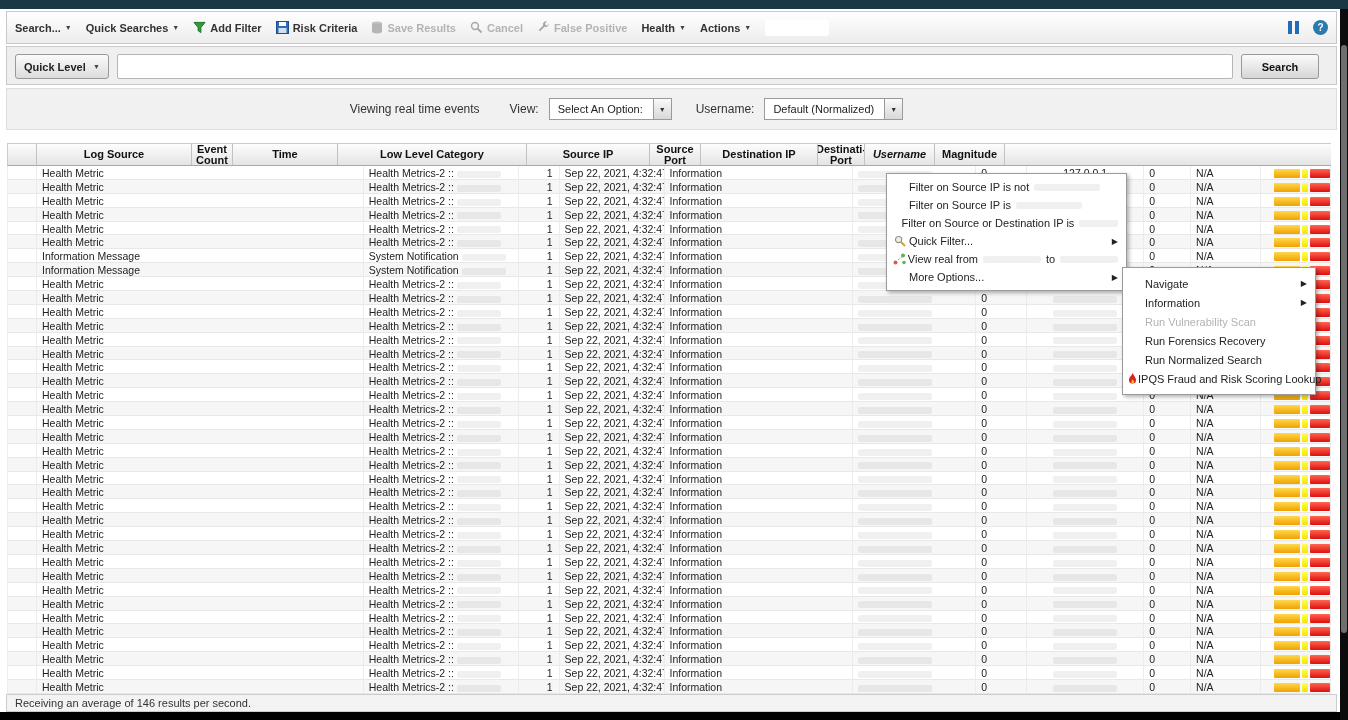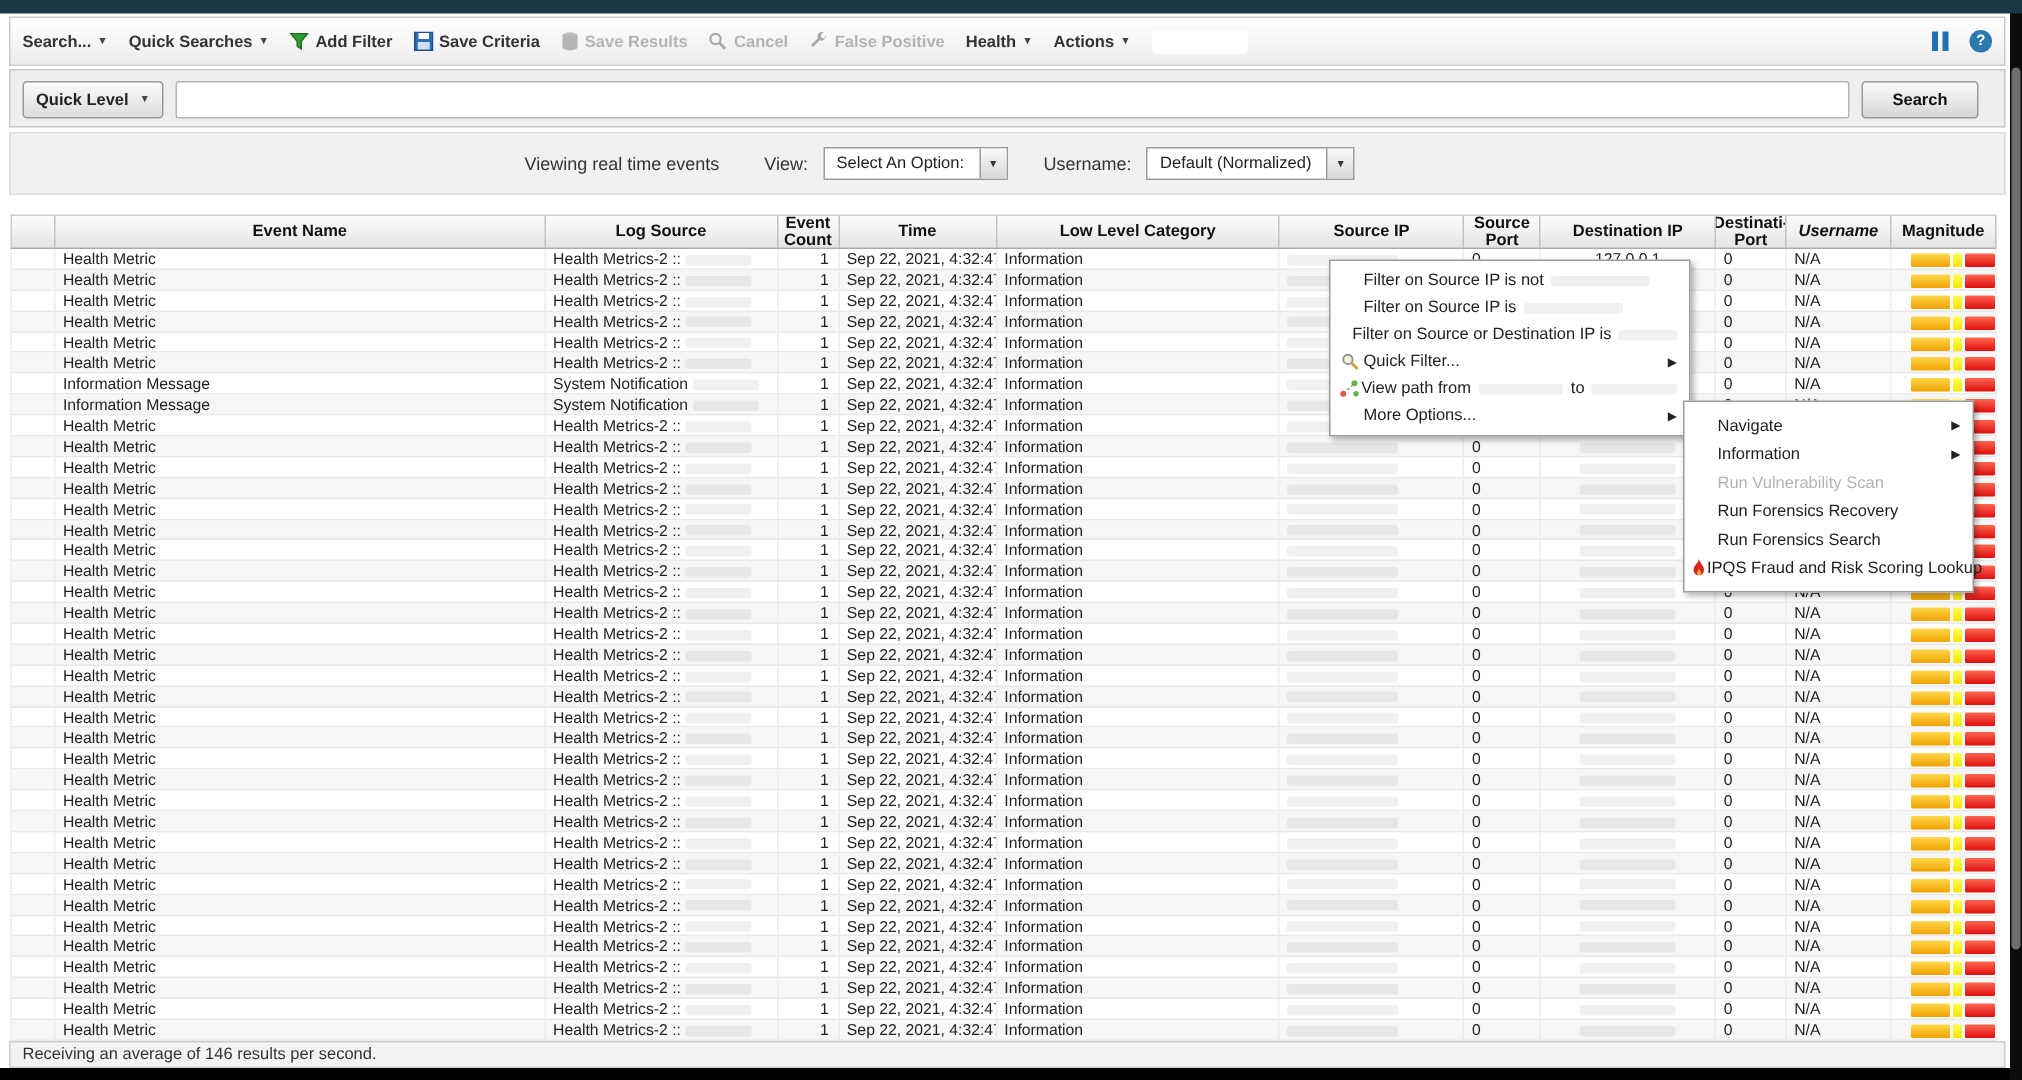--- a/index.html
+++ b/index.html
@@ -117,21 +117,21 @@
           <span>Add Filter</span>
         </div>
         <div class="tb-item">
           <span class="icon">
             <svg width="13" height="13" viewBox="0 0 13 13">
               <rect x="0.5" y="0.5" width="12" height="12" fill="#2f6db5" stroke="#1d4f8a"></rect>
               <rect x="3" y="1" width="7" height="4" fill="#fff"></rect>
               <rect x="2.5" y="7" width="8" height="5" fill="#cfe0f0"></rect>
             </svg>
           </span>
-          <span>Save Criteria</span>
+          <span>Risk Criteria</span>
         </div>
         <div class="tb-item disabled">
           <span class="icon">
             <svg width="12" height="13" viewBox="0 0 12 13">
               <ellipse cx="6" cy="2.5" rx="5" ry="2" fill="#c2c2c2"></ellipse>
               <path d="M1 2.5v8c0 1.1 2.2 2 5 2s5-.9 5-2v-8" fill="#b5b5b5"></path>
             </svg>
           </span>
           <span>Save Results</span>
         </div>
@@ -191,21 +191,20 @@
       <div class="selbox">
         <span class="sel-text">Default (Normalized)</span>
         <span class="sel-arrow">▼</span>
       </div>
     </div>
   </div>
 
   <div class="grid">
     <div class="g-head" id="grid-head">
         <div class="hc" style="width: 29px;"></div>
-        <div class="hc" style="width: 327px;">Event Name</div>
         <div class="hc" style="width: 155px;">Log Source</div>
         <div class="hc" style="width: 41px;">Event Count</div>
         <div class="hc" style="width: 105px;">Time</div>
         <div class="hc" style="width: 189px;">Low Level Category</div>
         <div class="hc" style="width: 123px;">Source IP</div>
         <div class="hc" style="width: 51px;">Source Port</div>
         <div class="hc" style="width: 117px;">Destination IP</div>
         <div class="hc" style="width: 47px;">Destinati- Port</div>
         <div class="hc" style="width: 70px; font-style: italic;">Username</div>
         <div class="hc" style="width: 70px;">Magnitude</div>
@@ -1002,21 +1001,21 @@
       </div>
       <div class="menu-item">
         <span class="mi-icon">
           <svg width="13" height="12" viewBox="0 0 13 12">
             <path d="M2.5 9.5 10 2.5" stroke="#999" stroke-width="1" stroke-dasharray="2 1.5" fill="none"></path>
             <circle cx="2.5" cy="9.5" r="2" fill="#e2574c"></circle>
             <circle cx="10" cy="2.5" r="2" fill="#64b54d"></circle>
             <circle cx="11" cy="9.5" r="1.8" fill="#64b54d"></circle>
           </svg>
         </span>
-        <span>View path from</span>
+        <span>View real from</span>
         <span class="redact" style="width: 62px;"></span>
         <span class="mi-to">to</span>
         <span class="redact" style="width: 62px;"></span>
       </div>
       <div class="menu-item">
         <span class="mi-icon"></span>
         <span>More Options...</span>
         <span class="mi-arrow">▶</span>
       </div>
     </div>
@@ -1035,21 +1034,21 @@
       <div class="menu-item disabled">
         <span class="mi-icon"></span>
         <span>Run Vulnerability Scan</span>
       </div>
       <div class="menu-item">
         <span class="mi-icon"></span>
         <span>Run Forensics Recovery</span>
       </div>
       <div class="menu-item">
         <span class="mi-icon"></span>
-        <span>Run Forensics Search</span>
+        <span>Run Normalized Search</span>
       </div>
       <div class="menu-item">
         <span class="mi-icon">
           <svg width="11" height="13" viewBox="0 0 11 13">
             <path d="M5.5.5C5.8 3.2 2 4.6 2 8a3.5 3.5 0 0 0 7 0C9 5.3 6.8 4.2 5.5.5Z" fill="#d9261c"></path>
             <path d="M5.5 7c.1 1.3-1.2 1.7-1.2 3a1.4 1.4 0 0 0 2.8 0C7.1 8.8 6 8.4 5.5 7Z" fill="#f7b23c"></path>
           </svg>
         </span>
         <span>IPQS Fraud and Risk Scoring Lookup</span>
       </div>

